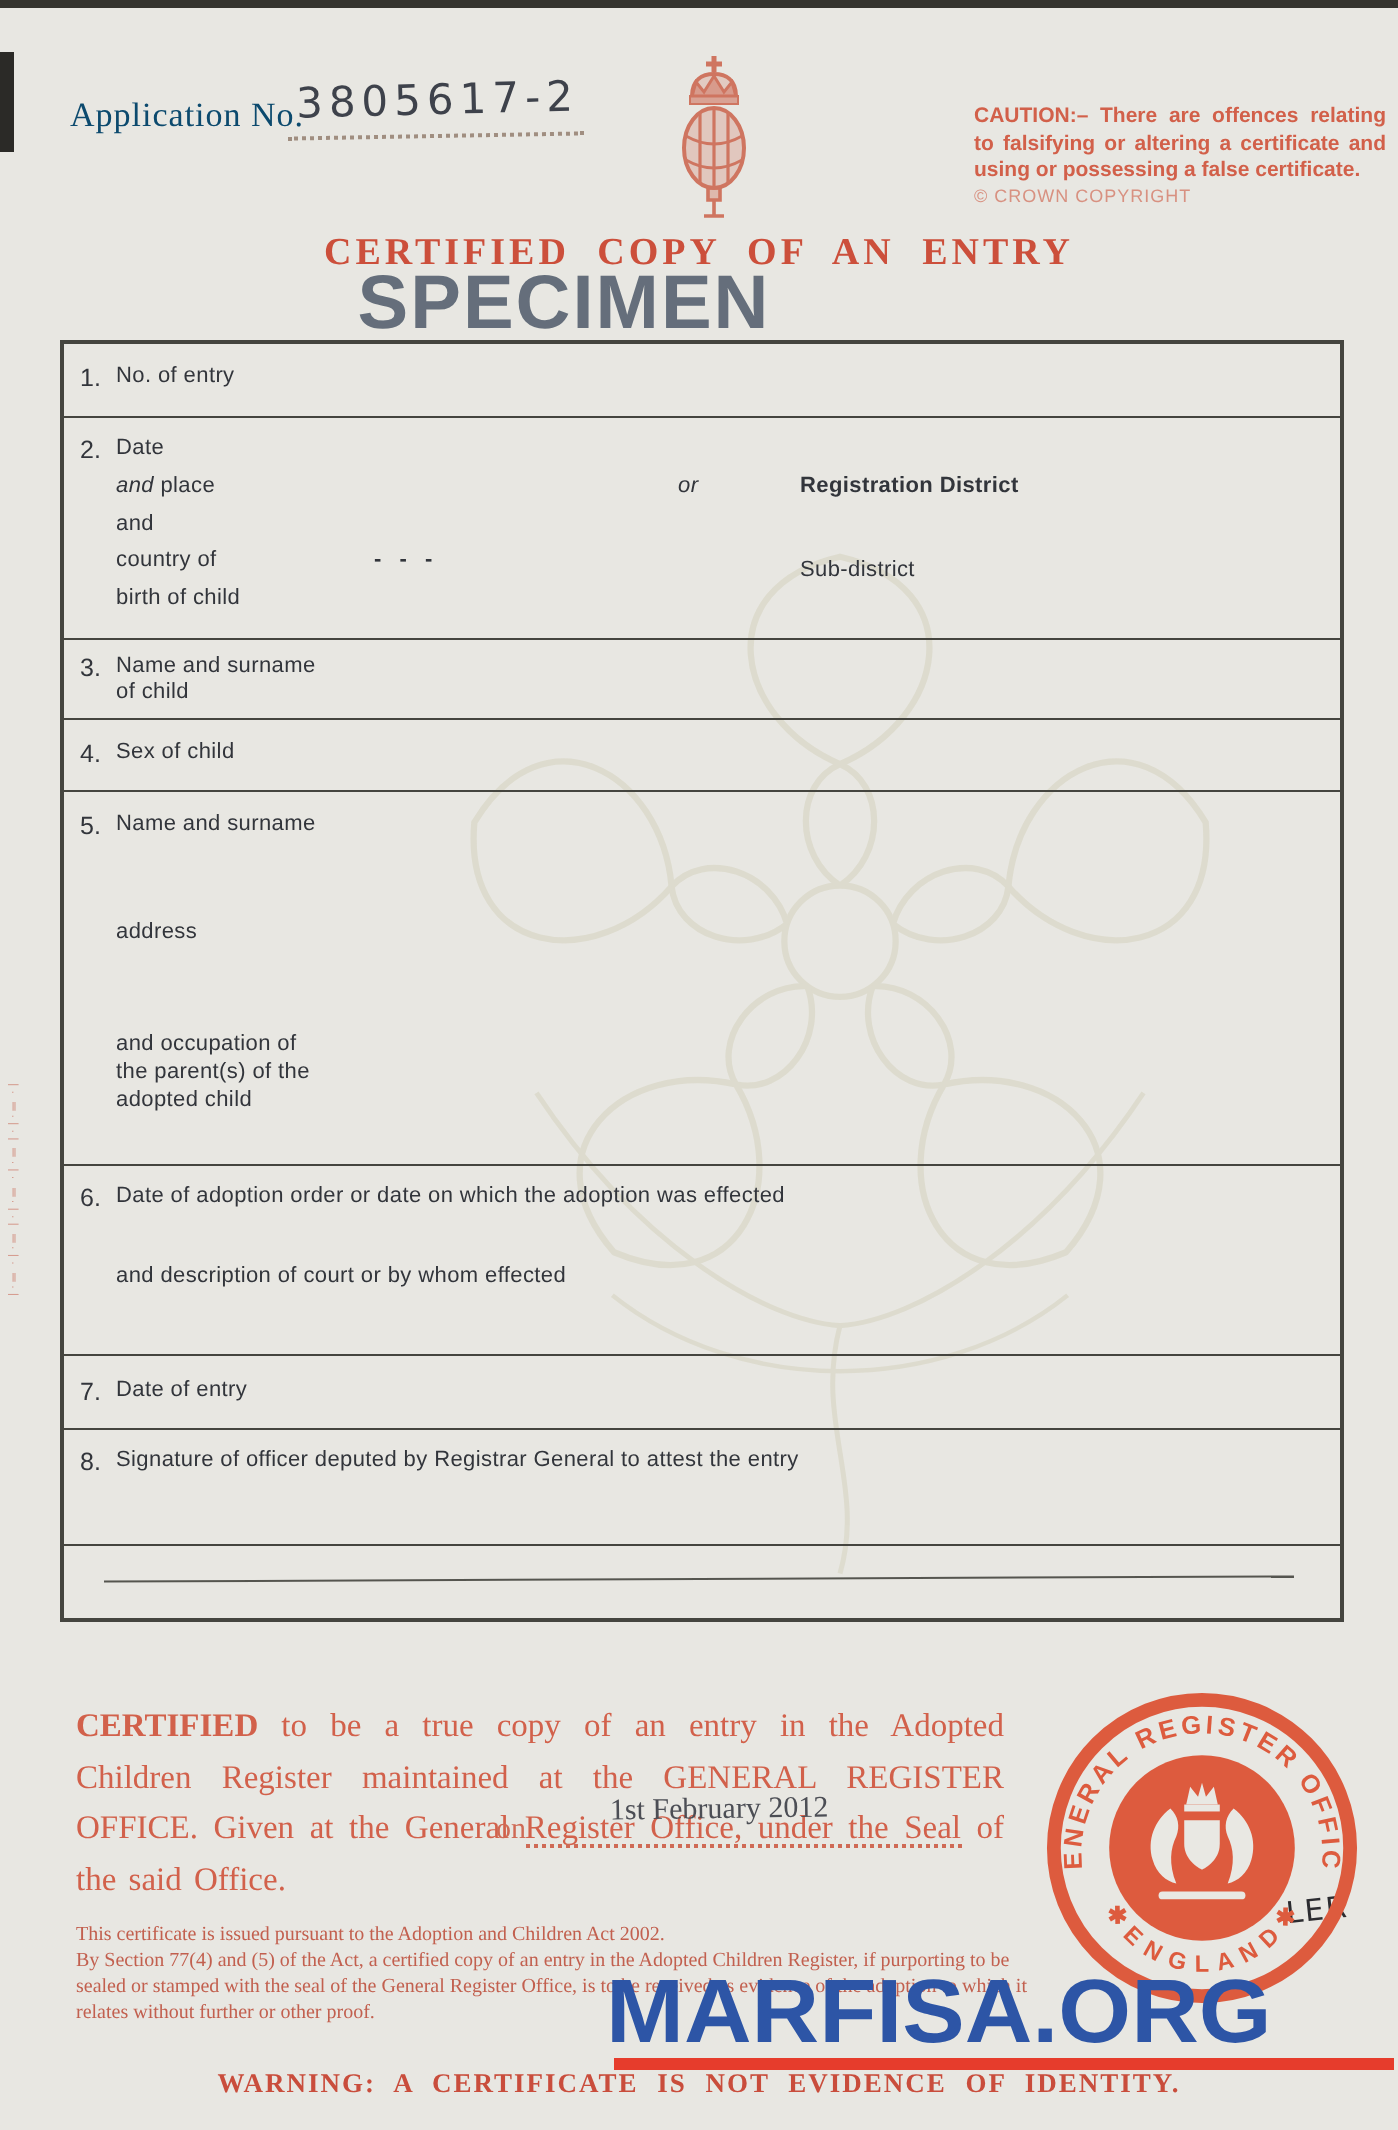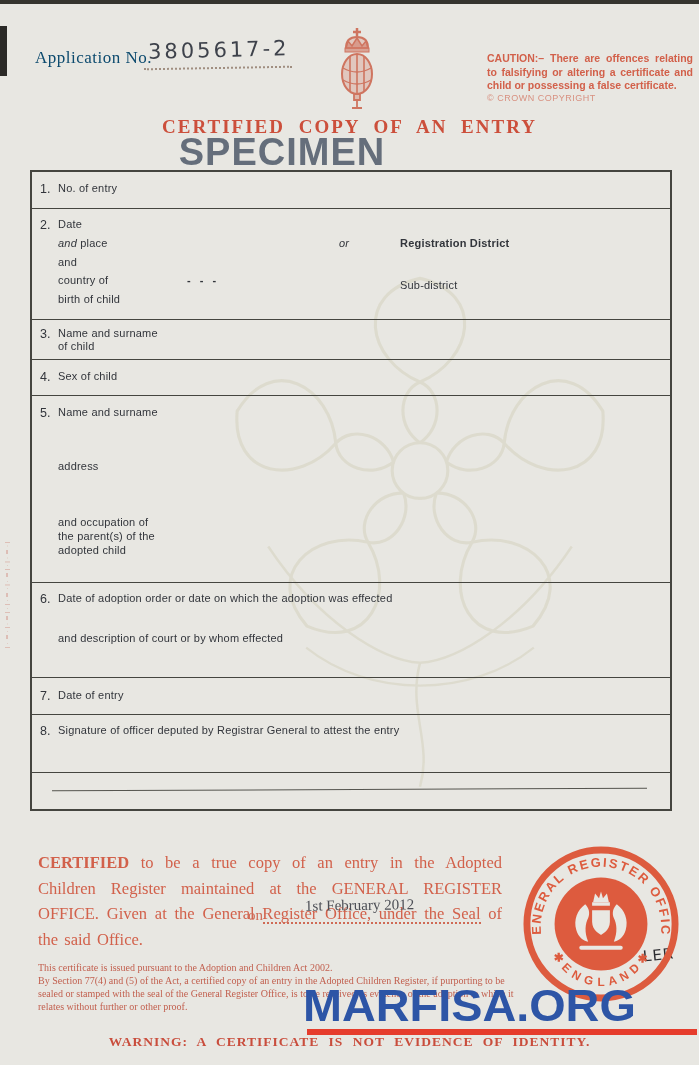--- a/index.html
+++ b/index.html
@@ -100,21 +100,21 @@
       <path d="M16,22 c0,-8 5,-11 11,-11 c6,0 11,3 11,11" fill="rgba(207,117,96,.25)"></path>
       <path d="M16,22 l2,-7 4,5 5,-8 5,8 4,-5 2,7 z" fill="rgba(207,117,96,.55)" stroke-width="1.5"></path>
       <rect x="15" y="22" width="24" height="4" fill="rgba(207,117,96,.6)" stroke-width="1"></rect>
       <ellipse cx="27" cy="48" rx="15" ry="20" fill="rgba(207,117,96,.28)"></ellipse>
       <path d="M27,28 v40 M20,31 v34 M34,31 v34" stroke-width="1.6"></path>
       <path d="M13,42 q14,8 28,0 M13,54 q14,8 28,0" stroke-width="1.4"></path>
       <path d="M24,68 h6 v6 h-6 z M27,74 v8 M22,82 h10" stroke-width="1.8" fill="rgba(207,117,96,.4)"></path>
     </g>
   </svg>
 
-  <div class="caution">CAUTION:– There are offences relating to falsifying or altering a certificate and child or possessing a false certificate.</div>
+  <div class="caution">CAUTION:– There are offences relating to falsifying or altering a certificate and using or possessing a false certificate.</div>
   <div class="copyright">© CROWN COPYRIGHT</div>
 
   <div class="doc-title">CERTIFIED COPY OF AN ENTRY</div>
   <div class="stamp">SPECIMEN</div>
 
   <svg class="rose" width="430" height="545" viewBox="-170 -170 340 430">
     <g stroke="#dbd9ca" fill="none" stroke-width="2.5" opacity="0.8">
       <circle r="22"></circle>
       <g id="p1">
           <path d="M0,-22 C -18,-34 -18,-62 0,-70 C 18,-62 18,-34 0,-22"></path>

